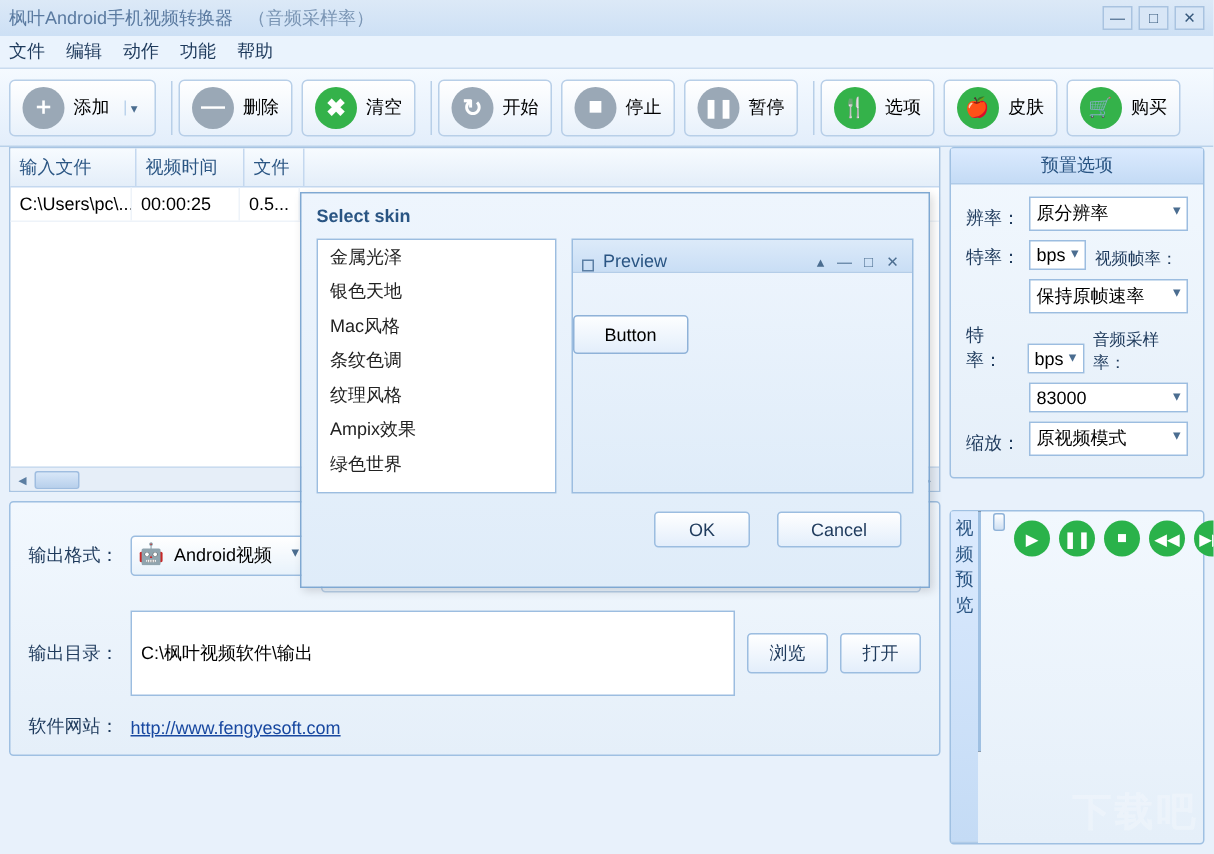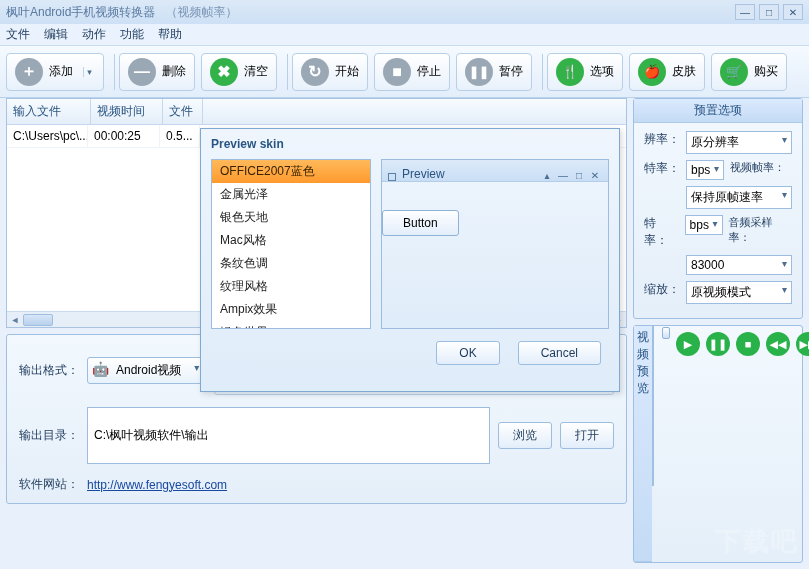--- a/index.html
+++ b/index.html
@@ -7,21 +7,21 @@
 .titlebar{height:24px;background:linear-gradient(#dce9f7,#cde0f5);display:flex;align-items:center;padding:0 6px;color:#5a7aa0}
 .titlebar .spacer{flex:1}
 .tb-btn{width:20px;height:16px;margin-left:4px;background:#d8e6f6;border:1px solid #a9c3e0;display:flex;align-items:center;justify-content:center;font-size:10px;color:#36587c;cursor:pointer}
 .menubar{height:22px;background:#eaf3fd;display:flex;align-items:center;padding:0 6px;gap:14px;color:#1e3a5c;border-bottom:1px solid #c9dbef}
 .toolbar{height:52px;background:linear-gradient(#f5faff,#e3eefb);display:flex;align-items:center;padding:0 6px;border-bottom:1px solid #b9d1ea}
 .tbtn{display:flex;align-items:center;gap:6px;padding:4px 8px;border:1px solid #b8cfe8;border-radius:4px;background:linear-gradient(#fff,#e8f1fb);margin-right:6px;cursor:pointer}
 .tbtn .ico{width:28px;height:28px;border-radius:50%;display:flex;align-items:center;justify-content:center;color:#fff;font-size:16px;font-weight:bold}
 .drop{width:12px;border-left:1px solid #bcd3ec;margin-left:4px;color:#4b6d90;font-size:9px;text-align:center}
 .main{position:absolute;top:98px;left:6px;right:6px;bottom:6px;display:flex;gap:6px}
 .leftcol{flex:1;display:flex;flex-direction:column;gap:6px}
-.rightcol{width:170px;display:flex;flex-direction:column;gap:6px}
+.rightcol{width:170px;display:flex;flex-direction:column;gap:21px}
 .panel{border:1px solid #9fc0e2;background:linear-gradient(#f2f8fe,#e5eff9);border-radius:3px}
 .panel-h{background:linear-gradient(#dbeafe,#c4dbf5);text-align:center;padding:3px;color:#2a5583;border-bottom:1px solid #b0cbe8;font-size:12px}
 .tablewrap{height:230px;background:#fff;border:1px solid #a8c4e2;position:relative}
 .thead{display:flex;background:linear-gradient(#f7fbff,#e4eef9);border-bottom:1px solid #c4d8ef}
 .thead div{padding:4px 6px;border-right:1px solid #c4d8ef;color:#2a5583}
 .trow{display:flex;border-bottom:1px solid #eef3f9}
 .trow div{padding:4px 6px;border-right:1px solid #eef3f9;overflow:hidden;white-space:nowrap}
 .scrollbar{position:absolute;bottom:0;left:0;right:0;height:16px;background:#e6eef8;border-top:1px solid #c9dbef;display:flex;align-items:center}
 .sb-thumb{position:absolute;left:16px;width:30px;height:12px;background:linear-gradient(#d8e7f8,#b8d0ec);border:1px solid #9fbde0;border-radius:2px}
 .sb-arr{width:16px;height:16px;display:flex;align-items:center;justify-content:center;color:#5c7ea2;font-size:9px}
@@ -31,21 +31,21 @@
 .combo{border:1px solid #9cbde0;background:linear-gradient(#fff,#e8f2fb);padding:4px 24px 4px 28px;position:relative;border-radius:3px}
 .combo .ci{position:absolute;left:4px;top:3px;font-size:14px}
 .combo::after{content:"▾";position:absolute;right:6px;top:4px;color:#4b6d90;font-size:10px}
 .descbox{flex:1;border:1px solid #b8cfe8;background:linear-gradient(#f7fbff,#eaf3fd);padding:6px 10px;border-radius:3px}
 .descbox .t1{font-weight:bold;color:#1e3a5c}
 .descbox .t2{color:#2a5583;margin-top:2px}
 .textfield{flex:1;border:1px solid #9cbde0;background:#fff;padding:19px 6px}
 .btn{border:1px solid #9cbde0;background:linear-gradient(#fff,#e3eefb);padding:4px 14px;border-radius:3px;cursor:pointer;color:#1e3a5c}
 .link{color:#1848a0;text-decoration:underline;cursor:pointer}
 .opts{padding:8px 10px}
-.opts .orow{display:flex;align-items:flex-start;margin-bottom:6px;gap:6px}
+.opts .orow{display:flex;align-items:flex-end;margin-bottom:6px;gap:6px}
 .opts .olbl{width:36px;color:#1e3a5c}
 .sel{flex:1;border:1px solid #9cbde0;background:#fff;padding:2px 4px;position:relative}
 .sel::after{content:"▾";position:absolute;right:4px;top:2px;color:#4b6d90;font-size:10px}
 .preview-panel{height:160px;background:#000;border:1px solid #9fc0e2;position:relative;overflow:hidden}
 .preview-panel .wp{position:absolute;inset:10px 10px 30px 14px;background:linear-gradient(160deg,#0a4a8a,#1e6db8 50%,#134d87);}
 .preview-panel .wnd{position:absolute;left:2px;top:2px;width:44px;height:40px;background:#f4f4f4;border:1px solid #888}
 .transport{display:flex;gap:6px;padding:6px;justify-content:center}
 .pb{width:24px;height:24px;border-radius:50%;background:#2ab24a;color:#fff;display:flex;align-items:center;justify-content:center;font-size:11px;cursor:pointer}
 .slider{height:14px;display:flex;align-items:center;padding:0 8px}
 .slider .track{flex:1;height:4px;background:#c4d8ef;position:relative;border-radius:2px}
@@ -67,21 +67,21 @@
 .dlg-foot{display:flex;justify-content:flex-end;gap:18px;padding:12px 18px 0 0}
 .dlg-foot .btn{padding:4px 22px}
 .vline{width:1px;background:#b8cfe8;height:36px;margin:0 4px}
 .wmark{position:absolute;right:10px;bottom:10px;color:#fff;opacity:.25;font-size:26px;font-weight:bold;letter-spacing:2px;pointer-events:none}
 </style>
 </head>
 <body>
 
 <div class="titlebar">
   <span>枫叶Android手机视频转换器</span>
-  <span style="margin-left:10px;color:#7a95b4">（视频帧率）</span>
+  <span style="margin-left:10px;color:#7a95b4">（音频采样率）</span>
   <div class="spacer"></div>
   <div class="tb-btn">—</div>
   <div class="tb-btn">□</div>
   <div class="tb-btn">✕</div>
 </div>
 
 <div class="menubar">
   <span>文件</span>
   <span>编辑</span>
   <span>动作</span>
@@ -225,24 +225,23 @@
         <div class="pb">■</div>
         <div class="pb">◀◀</div>
         <div class="pb">▶▶</div>
         <div class="pb">📷</div>
       </div>
     </div>
   </div>
 </div>
 
 <div class="dialog">
-  <div class="dlg-title">Preview skin</div>
+  <div class="dlg-title">Select skin</div>
   <div class="dlg-body">
     <div class="listbox">
-      <div class="sel-item">OFFICE2007蓝色</div>
       <div>金属光泽</div>
       <div>银色天地</div>
       <div>Mac风格</div>
       <div>条纹色调</div>
       <div>纹理风格</div>
       <div>Ampix效果</div>
       <div>绿色世界</div>
     </div>
     <div class="prev-win">
       <div class="prev-tb">

